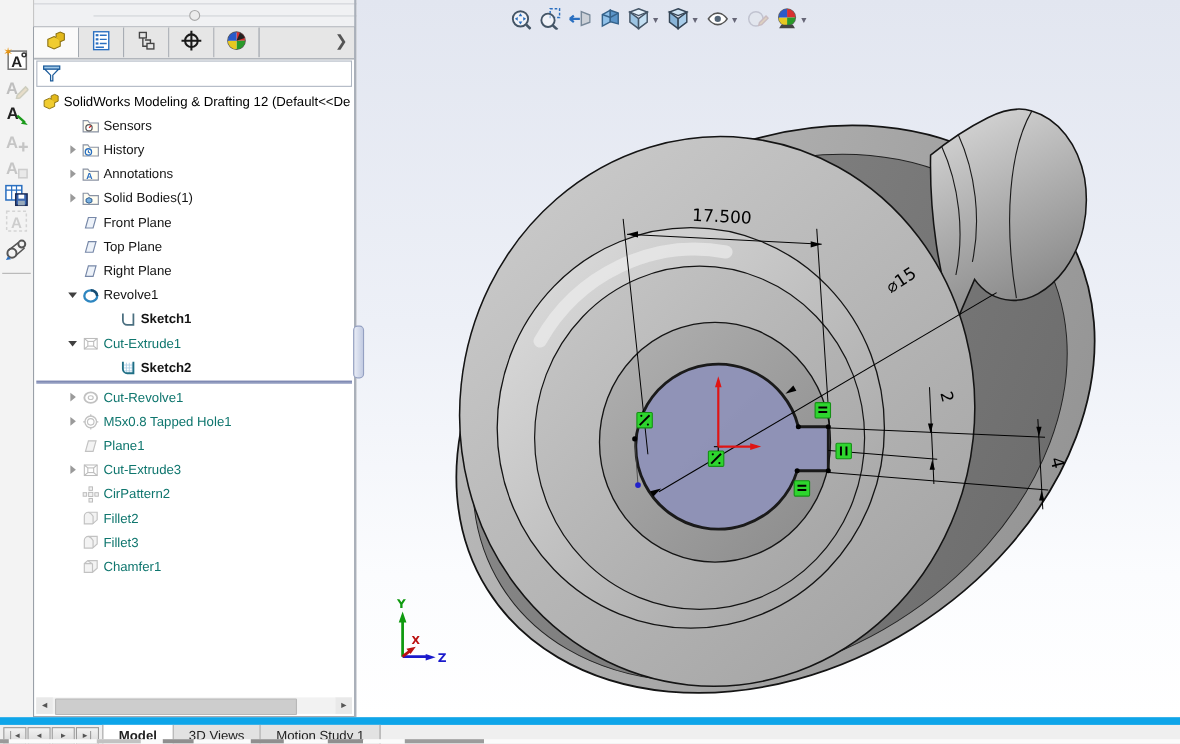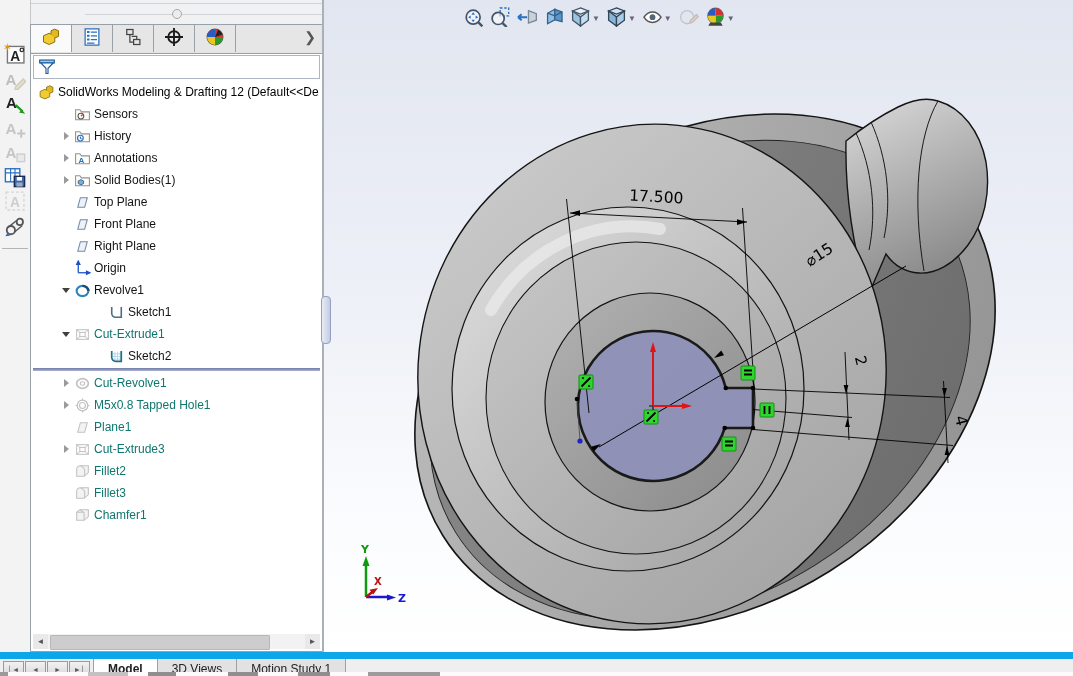--- a/index.html
+++ b/index.html
@@ -34,21 +34,21 @@
   #tree-title{position:absolute;left:2px;top:56px;width:287px;height:22px;display:flex;
     align-items:center;white-space:nowrap;overflow:hidden;}
   #tree{position:absolute;left:2px;top:78px;width:287px;}
   .trow{height:22px;display:flex;align-items:center;white-space:nowrap;overflow:hidden;}
   .trow .arrow{width:14px;display:inline-flex;justify-content:center;flex:none;}
   .trow .ticon{width:18px;display:inline-flex;justify-content:center;flex:none;margin-right:3px;}
   .trow .tlabel{color:#141414;}
   .trow.rolled .tlabel{color:#0f766e;}
   .trow.rolled .ticon{opacity:.6;}
   .lvl1{padding-left:26px;}
-  .lvl2{padding-left:60px;}
+  .lvl2{padding-left:60px;font-weight:bold;}
   .rollbar{height:3px;margin:1px 0 1px 0;background:linear-gradient(#707ba8,#aab3d0);}
   .tri-c{width:0;height:0;border-top:4px solid transparent;border-bottom:4px solid transparent;
     border-left:5px solid #9a9a9a;}
   .tri-e{width:0;height:0;border-left:4px solid transparent;border-right:4px solid transparent;
     border-top:5px solid #404040;}
   
   #fm-hscroll{position:absolute;left:2px;bottom:2px;width:287px;height:15px;background:#f2f2f2;
     display:flex;align-items:center;}
   .sb-btn{width:15px;height:15px;background:#e9e9e9;color:#555;font-size:8px;display:flex;
     align-items:center;justify-content:center;}
@@ -500,53 +500,39 @@
         </span>
         <span class="tlabel">Solid Bodies(1)</span>
       </div>
       <div class="trow lvl1">
         <span class="arrow"></span>
         <span class="ticon">
           <svg width="17" height="17" viewBox="0 0 16 16">
             <path d="M3.5 12.5L6 3.5h6.5L10 12.5z" fill="#eaf0f8" fill-opacity=".85" stroke="#7788a8"></path>
           </svg>
         </span>
+        <span class="tlabel">Front Plane</span>
+      </div>
+      <div class="trow lvl1">
+        <span class="arrow"></span>
+        <span class="ticon">
+          <svg width="17" height="17" viewBox="0 0 16 16">
+            <path d="M3.5 12.5L6 3.5h6.5L10 12.5z" fill="#eaf0f8" fill-opacity=".85" stroke="#7788a8"></path>
+          </svg>
+        </span>
         <span class="tlabel">Top Plane</span>
       </div>
       <div class="trow lvl1">
         <span class="arrow"></span>
         <span class="ticon">
           <svg width="17" height="17" viewBox="0 0 16 16">
             <path d="M3.5 12.5L6 3.5h6.5L10 12.5z" fill="#eaf0f8" fill-opacity=".85" stroke="#7788a8"></path>
           </svg>
         </span>
-        <span class="tlabel">Front Plane</span>
-      </div>
-      <div class="trow lvl1">
-        <span class="arrow"></span>
-        <span class="ticon">
-          <svg width="17" height="17" viewBox="0 0 16 16">
-            <path d="M3.5 12.5L6 3.5h6.5L10 12.5z" fill="#eaf0f8" fill-opacity=".85" stroke="#7788a8"></path>
-          </svg>
-        </span>
         <span class="tlabel">Right Plane</span>
-      </div>
-      <div class="trow lvl1">
-        <span class="arrow"></span>
-        <span class="ticon">
-          <svg width="17" height="17" viewBox="0 0 16 16">
-            <g stroke="#1a50c8" stroke-width="1.2" fill="#1a50c8">
-              <path d="M4 3.5V12" fill="none"></path>
-              <path d="M4 12h8.5" fill="none"></path>
-              <path d="M4 1L2.5 4.2h3z"></path>
-              <path d="M15 12l-3.2-1.5v3z"></path>
-            </g>
-          </svg>
-        </span>
-        <span class="tlabel">Origin</span>
       </div>
       <div class="trow lvl1">
         <span class="arrow">
           <span class="tri-e"></span>
         </span>
         <span class="ticon">
           <svg width="17" height="17" viewBox="0 0 16 16">
             <ellipse cx="8" cy="8.5" rx="5.5" ry="4.8" fill="none" stroke="#2e86c0" stroke-width="2"></ellipse>
             <path d="M8 3.7a5.5 4.8 0 015.5 4.8" stroke="#174d72" stroke-width="2.2" fill="none"></path>
           </svg>
@@ -631,20 +617,35 @@
         <span class="ticon">
           <svg width="17" height="17" viewBox="0 0 16 16">
             <g stroke="#909090" fill="none" stroke-width=".9">
               <rect x="2.5" y="3.5" width="11" height="9"></rect>
               <rect x="5.5" y="6" width="5" height="4"></rect>
               <path d="M2.5 3.5l3 2.5M13.5 3.5l-3 2.5M2.5 12.5l3-2.5M13.5 12.5l-3-2.5"></path>
             </g>
           </svg>
         </span>
         <span class="tlabel">Cut-Extrude3</span>
+      </div>
+      <div class="trow lvl1 rolled">
+        <span class="arrow"></span>
+        <span class="ticon">
+          <svg width="17" height="17" viewBox="0 0 16 16">
+            <g fill="#e8e8e8" stroke="#8a8a8a" stroke-width=".8">
+              <rect x="6.2" y="6.2" width="3.6" height="3.6"></rect>
+              <rect x="1.5" y="6.5" width="3" height="3"></rect>
+              <rect x="11.5" y="6.5" width="3" height="3"></rect>
+              <rect x="6.5" y="1.5" width="3" height="3"></rect>
+              <rect x="6.5" y="11.5" width="3" height="3"></rect>
+            </g>
+          </svg>
+        </span>
+        <span class="tlabel">CirPattern2</span>
       </div>
       <div class="trow lvl1 rolled">
         <span class="arrow"></span>
         <span class="ticon">
           <svg width="17" height="17" viewBox="0 0 16 16">
             <path d="M2.5 12.5V6A3.5 3.5 0 016 2.5h7.5V9l-4 3.5z" fill="#ececec" stroke="#9a9a9a"></path>
             <path d="M6 2.5a7 7 0 014 3.5v6.5" stroke="#9a9a9a" fill="none"></path>
           </svg>
         </span>
         <span class="tlabel">Fillet2</span>

